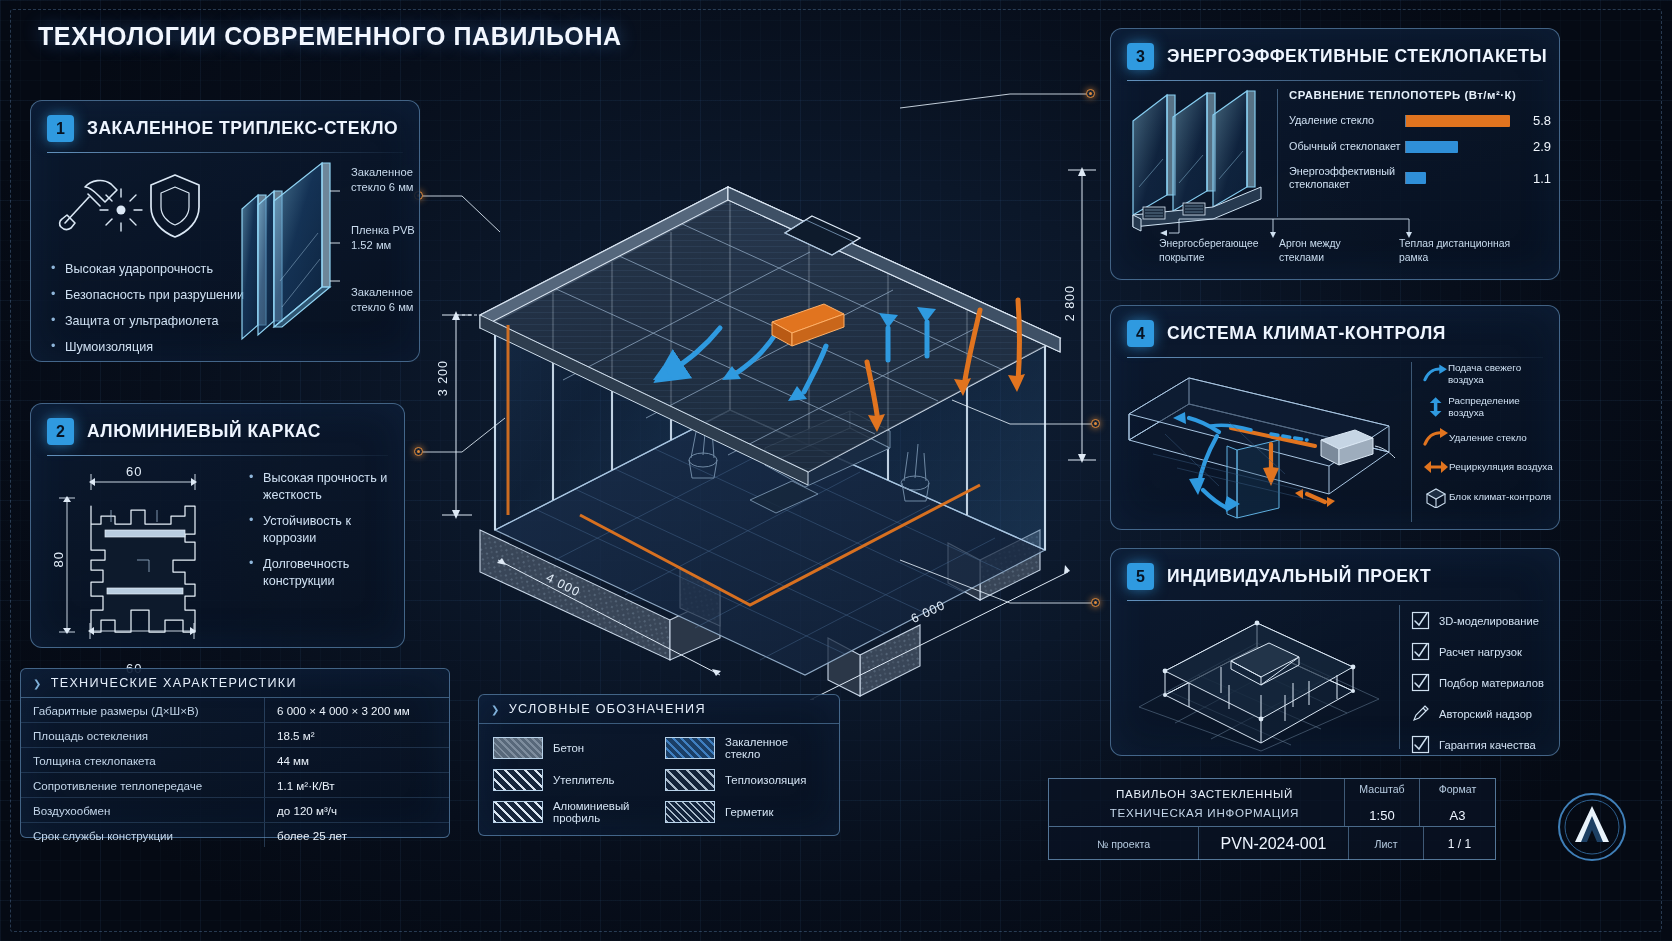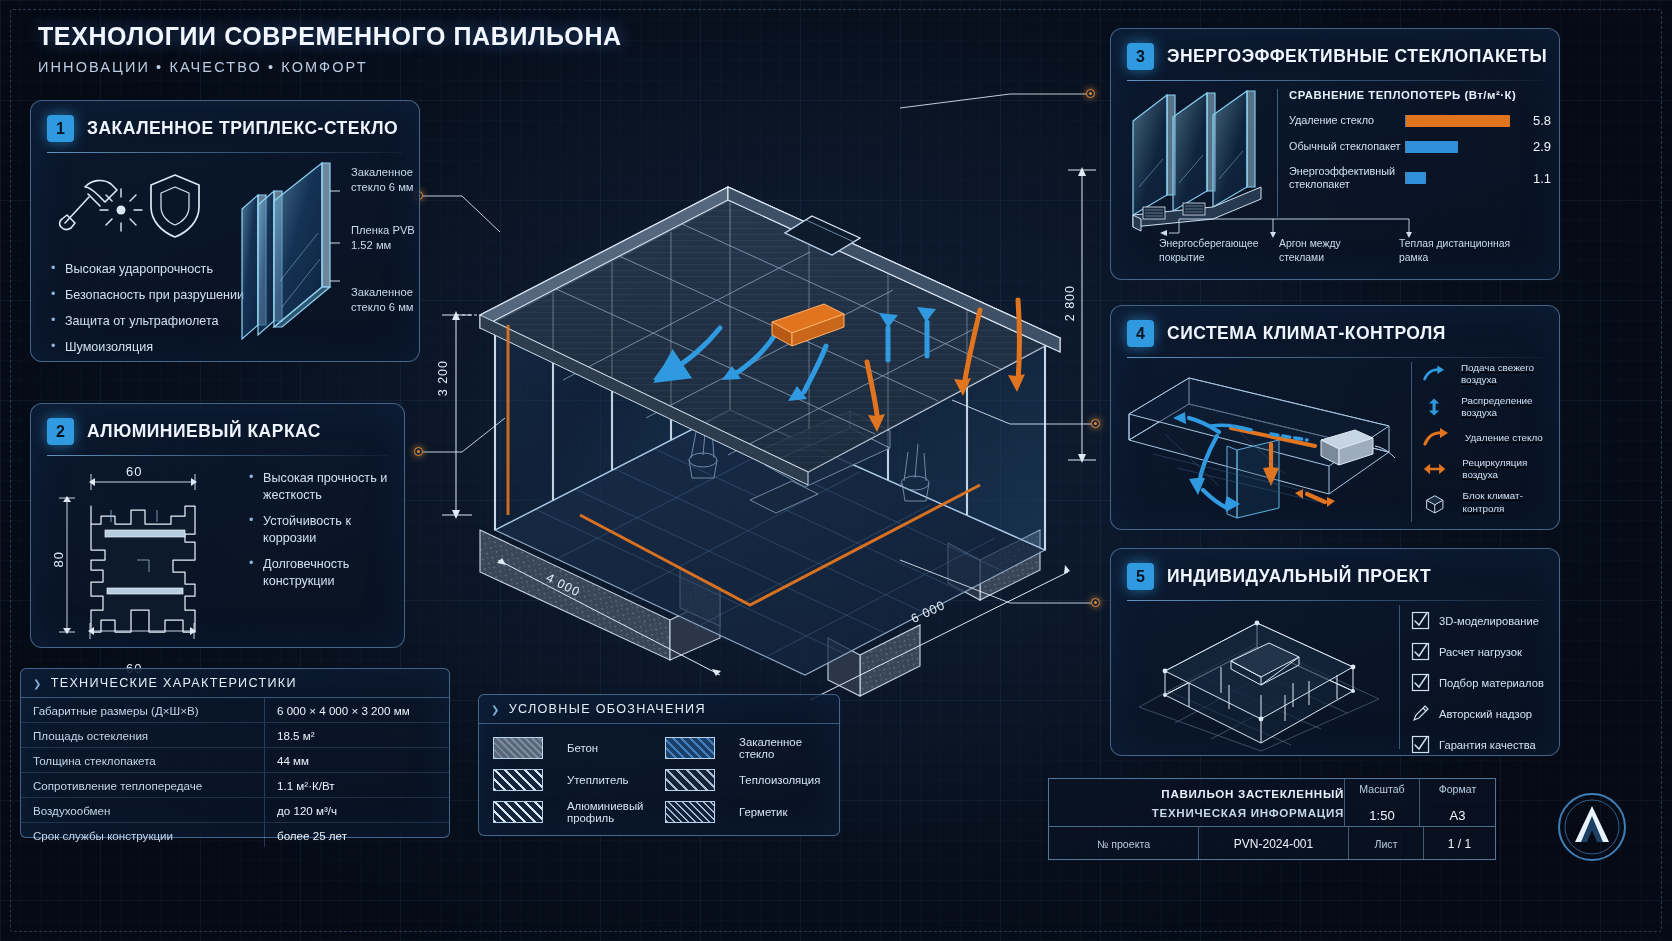--- a/index.html
+++ b/index.html
@@ -109,21 +109,21 @@
   .srow:last-child { border-bottom: none; }
   .sk { flex: 0 0 244px; padding: 5.5px 12px; font-size: 11.6px; color: #c3d6ea;
         border-right: 1px solid rgba(110,160,210,.30); }
   .sv { padding: 5.5px 12px; font-size: 11.6px; color: #eaf2fb; }
   
   #legendbox { left: 478px; top: 694px; width: 362px; height: 142px; border-radius: 6px; }
   #legend-grid {
     display: grid; grid-template-columns: 1fr 1fr;
     gap: 9px 12px; padding: 12px 14px;
   }
-  .leg { display: flex; align-items: center; gap: 24px; }
+  .leg { display: flex; align-items: center; gap: 10px; }
   .swatch { width: 50px; height: 22px; flex: 0 0 50px; border: 1px solid #b9d3ea; }
   .leg span { font-size: 11.4px; color: #d4e3f3; }
   
   #panel3 { left: 1110px; top: 28px; width: 450px; height: 252px; }
   #p3-body { position: relative; height: 200px; }
   #p3-iso { position: absolute; left: 10px; top: 6px; }
   #p3-chart { position: absolute; left: 178px; top: 8px; width: 262px; }
   #p3-divider {
     position: absolute; left: 166px; top: 8px; width: 1px; height: 128px;
     background: rgba(130,180,225,.45);
@@ -140,21 +140,21 @@
   .callout { font-size: 10.4px; color: #c9dcef; line-height: 1.3; }
   
   #panel4 { left: 1110px; top: 305px; width: 450px; height: 225px; }
   #p4-body { position: relative; height: 172px; }
   #p4-iso { position: absolute; left: 8px; top: 4px; }
   #p4-legend { position: absolute; left: 312px; top: 4px; width: 132px; }
   #p4-divider {
     position: absolute; left: 300px; top: 4px; width: 1px; height: 160px;
     background: rgba(130,180,225,.42);
   }
-  .p4item { display: flex; align-items: center; gap: 16px; margin-bottom: 9px; text-decoration: underline; }
+  .p4item { display: flex; align-items: center; gap: 0; margin-bottom: 9px; }
   .p4item span { font-size: 9.9px; color: #cfe0f2; line-height: 1.22; }
   
   #panel5 { left: 1110px; top: 548px; width: 450px; height: 208px; }
   #p5-body { position: relative; height: 156px; }
   #p5-iso { position: absolute; left: 12px; top: 2px; }
   #p5-list { position: absolute; left: 300px; top: 10px; width: 146px; }
   #p5-divider {
     position: absolute; left: 288px; top: 4px; width: 1px; height: 144px;
     background: rgba(130,180,225,.42);
   }
@@ -168,21 +168,21 @@
   }
   #tb-top { display: flex; height: 48px; border-bottom: 1px solid rgba(130,180,225,.55); }
   #tb-bot { display: flex; height: 33px; }
   .tb-cell {
     display: flex; flex-direction: column; align-items: center; justify-content: center;
     border-right: 1px solid rgba(130,180,225,.45);
   }
   .tb-cell:last-child { border-right: none; }
   .tb-lab { font-size: 10.6px; color: #b7cce1; }
   .tb-val { font-size: 13px; color: #eef5ff; margin-top: 13px; }
-  #tb-name { flex: 1; justify-content: center; align-items: flex-end; padding-left: 16px; font-weight: bold; }
+  #tb-name { flex: 1; justify-content: center; align-items: center; padding-left: 16px; }
   .tb-n1 { font-size: 11.6px; color: #e7f0fa; letter-spacing: .7px; }
   .tb-n2 { font-size: 11.6px; color: #c5d7ea; letter-spacing: .7px; margin-top: 6px; }
   #tb-projlab { flex: 0 0 150px; }
   #tb-projval { flex: 0 0 150px; }
   #tb-sheetlab { flex: 0 0 75px; }
   #tb-sheetval { flex: 1; }
   #tb-scale { flex: 0 0 75px; }
   #tb-format { flex: 0 0 75px; }
   
   #logo { position: absolute; left: 1555px; top: 790px; }
@@ -202,21 +202,20 @@
 </style>
 </head>
 <body>
 
 <div id="sheet">
   <div id="grid"></div>
   <div id="sheetborder"></div>
 
   <div id="header">
     <div id="title">ТЕХНОЛОГИИ СОВРЕМЕННОГО ПАВИЛЬОНА</div>
-    <div id="subtitle">ИННОВАЦИИ  •  КАЧЕСТВО  •  КОМФОРТ</div>
   </div>
 
   <div id="stage">
     <svg width="700" height="640" viewBox="0 0 700 640">
       <defs>
         <linearGradient id="glassG" x1="0" y1="0" x2="1" y2="1">
           <stop offset="0%" stop-color="#2b4f7a" stop-opacity=".42"></stop>
           <stop offset="50%" stop-color="#16304f" stop-opacity=".30"></stop>
           <stop offset="100%" stop-color="#2a5680" stop-opacity=".40"></stop>
         </linearGradient>
@@ -943,21 +942,21 @@
       <div class="tb-cell" id="tb-format">
         <div class="tb-lab">Формат</div>
         <div class="tb-val">A3</div>
       </div>
     </div>
     <div id="tb-bot">
       <div class="tb-cell" id="tb-projlab">
         <div class="tb-lab">№ проекта</div>
       </div>
       <div class="tb-cell" id="tb-projval">
-        <div class="tb-lab" style="font-size:12px;color:#eef5ff;">PVN-2024-001</div>
+        <div class="tb-lab" style="font-size:16px;color:#eef5ff;">PVN-2024-001</div>
       </div>
       <div class="tb-cell" id="tb-sheetlab">
         <div class="tb-lab">Лист</div>
       </div>
       <div class="tb-cell" id="tb-sheetval">
         <div class="tb-lab" style="font-size:12px;color:#eef5ff;">1 / 1</div>
       </div>
     </div>
   </div>
 

